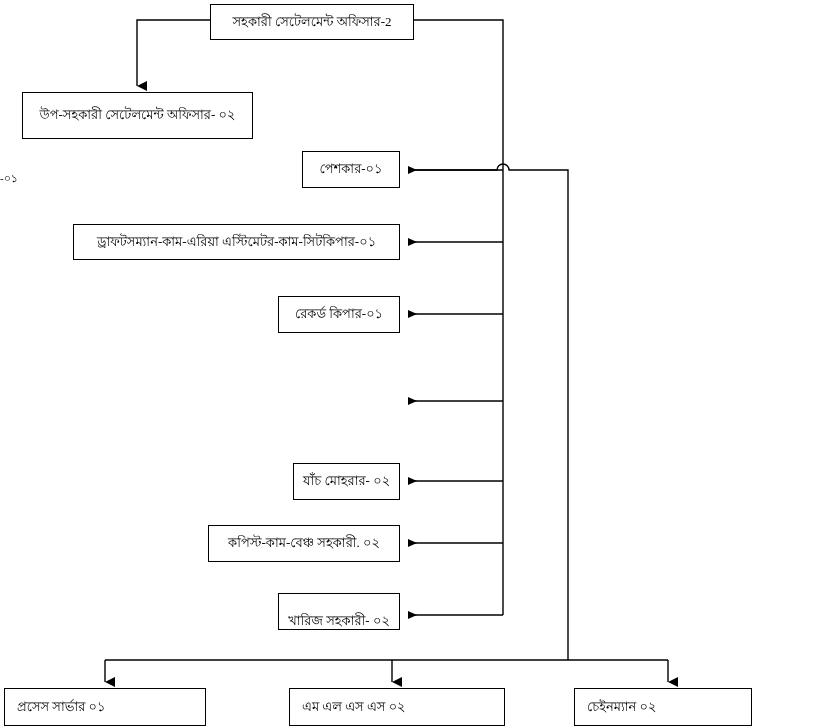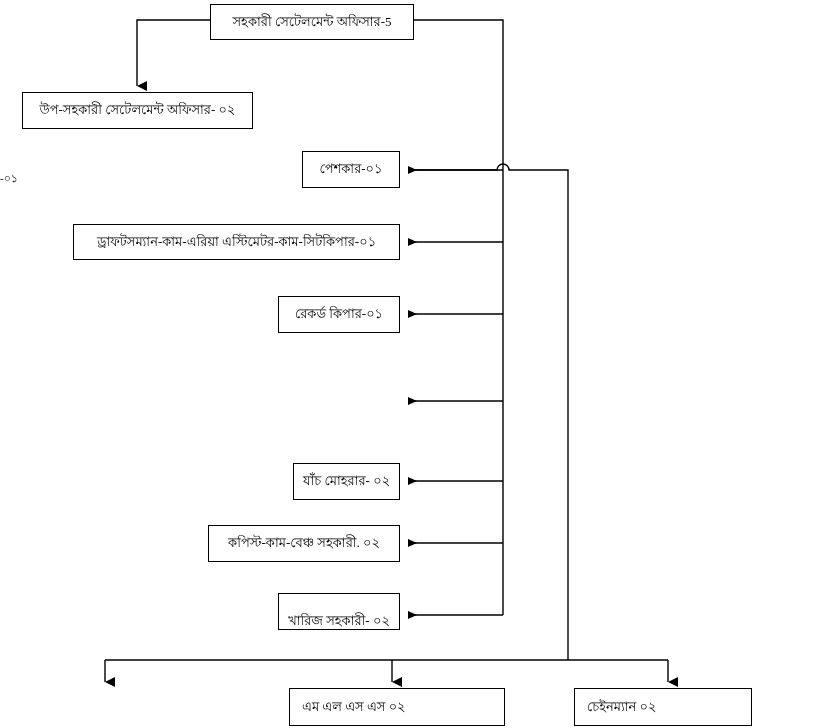--- a/index.html
+++ b/index.html
@@ -85,24 +85,24 @@
 
       <path d="M105,660 L668,660"></path>
 
       <path d="M105,660 L105,682" marker-end="url(#arrow-down2)"></path>
       <path d="M392,660 L392,682" marker-end="url(#arrow-down2)"></path>
       <path d="M668,660 L668,682" marker-end="url(#arrow-down2)"></path>
     </g>
   </svg>
 
   <div class="node" style="left:210px; top:4px; width:204px; height:36px;">
-    <span>সহকারী সেটেলমেন্ট অফিসার-5</span>
+    <span>সহকারী সেটেলমেন্ট অফিসার-2</span>
   </div>
 
-  <div class="node" style="left:22px; top:92px; width:231px; height:37px;">
+  <div class="node" style="left:22px; top:92px; width:231px; height:47px;">
     <span>উপ-সহকারী সেটেলমেন্ট অফিসার- ০২</span>
   </div>
 
   <div class="node" style="left:302px; top:151px; width:98px; height:37px;">
     <span>পেশকার-০১</span>
   </div>
 
   <div class="node" style="left:73px; top:224px; width:327px; height:36px;">
     <span>ড্রাফটসম্যান-কাম-এরিয়া এস্টিমেটর-কাম-সিটকিপার-০১</span>
   </div>
@@ -117,20 +117,23 @@
   </div>
 
   <div class="node" style="left:208px; top:525px; width:192px; height:37px;">
     <span>কপিস্ট-কাম-বেঞ্চ সহকারী. ০২</span>
   </div>
 
   <div class="node" style="left:278px; top:593px; width:122px; height:37px;align-items:flex-end;">
     <span>খারিজ সহকারী- ০২</span>
   </div>
 
+  <div class="node left-align" style="left:4px; top:688px; width:202px; height:38px;">
+    <span>প্রসেস সার্ভার ০১</span>
+  </div>
 
   <div class="node left-align" style="left:289px; top:688px; width:216px; height:38px;">
     <span>এম এল এস এস  ০২</span>
   </div>
 
   <div class="node left-align" style="left:574px; top:688px; width:178px; height:38px;">
     <span>চেইনম্যান   ০২</span>
   </div>
 
   <div class="stray-label" style="left:0px; top:170px;">-০১</div>

